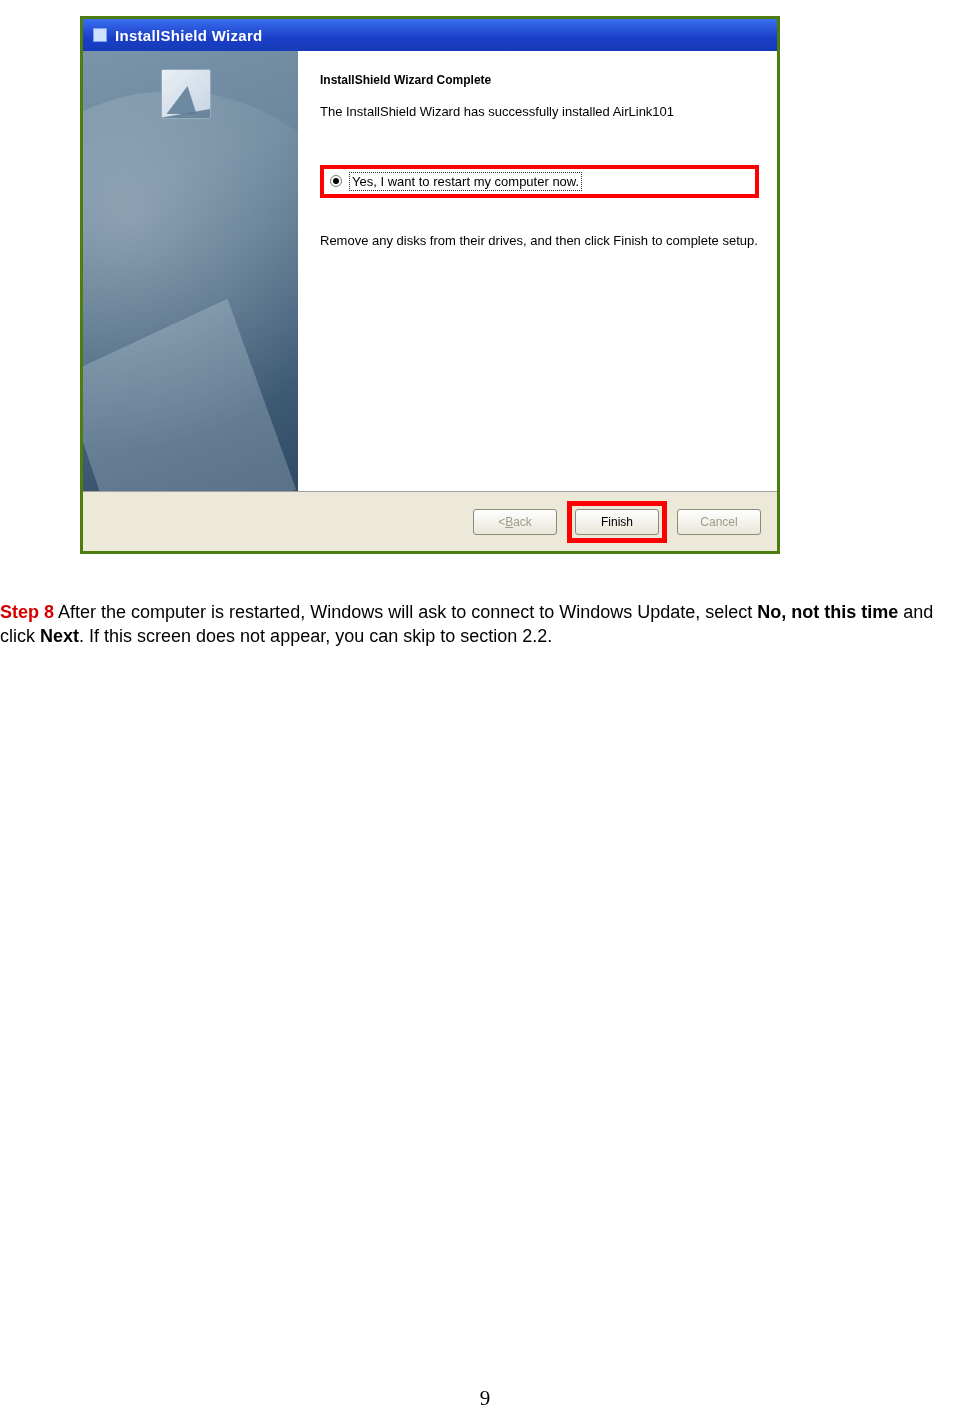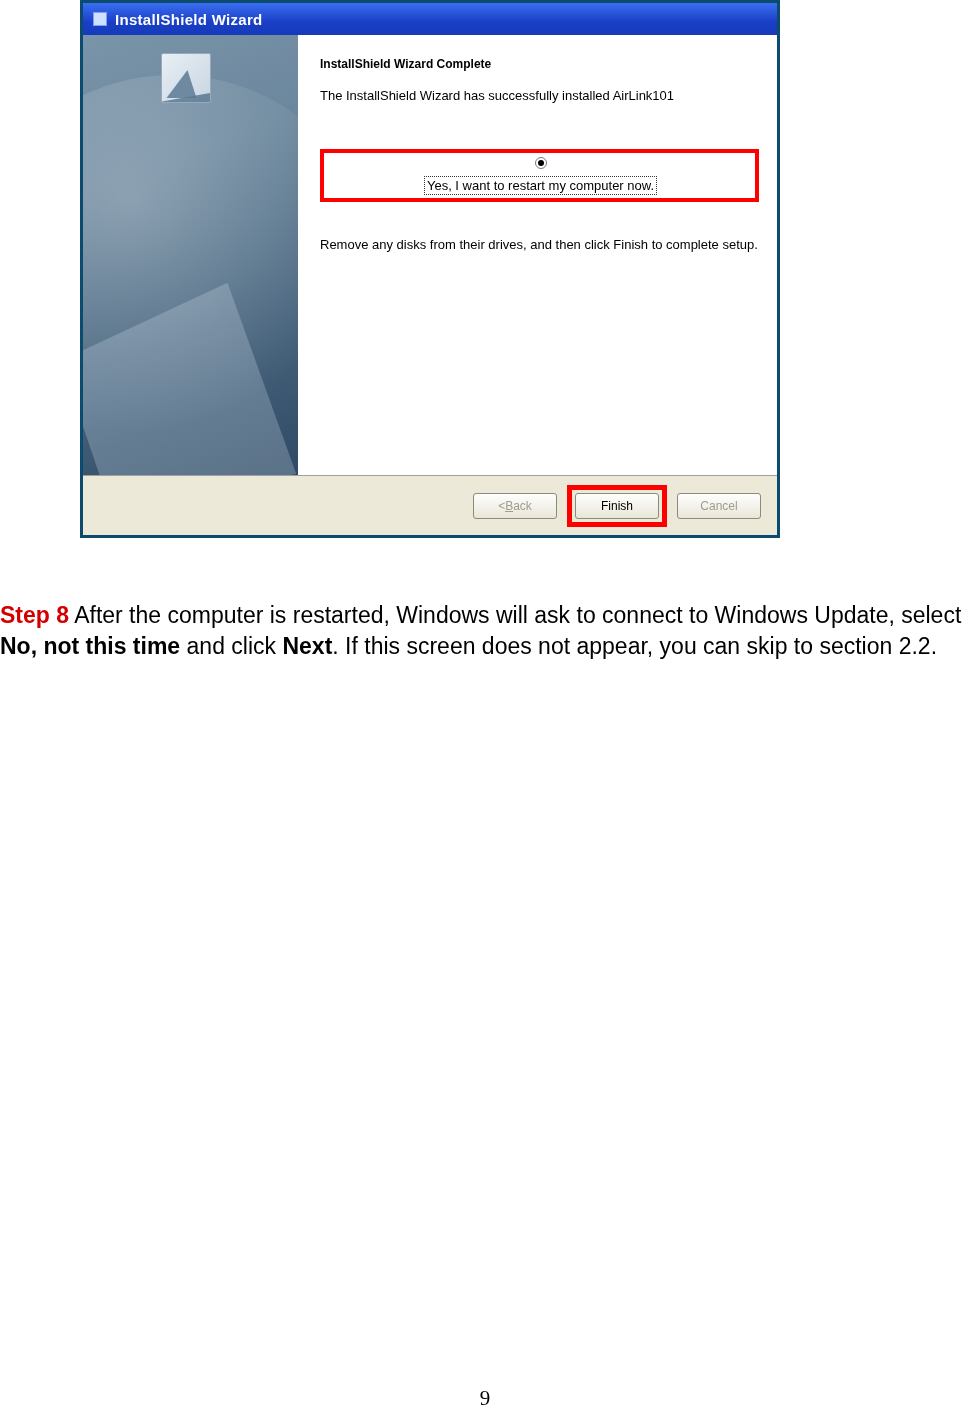--- a/index.html
+++ b/index.html
@@ -14,23 +14,23 @@
   .page-wrap {
     width: 970px;
     min-height: 1419px;
     position: relative;
     padding: 0;
   }
   
   .win {
     position: absolute;
     left: 80px;
-    top: 0;
+    top: 16px;
     width: 700px;
-    border: 3px solid #0c4a6e;
+    border: 3px solid #4d7c0f;
     background: #fff;
   }
   .title-bar {
     height: 32px;
     background: linear-gradient(to bottom, #3a6ef0 0%, #1a3ec7 60%, #163bb8 100%);
     display: flex;
     align-items: center;
     padding: 0 10px;
     gap: 8px;
   }
@@ -127,21 +127,20 @@
     line-height: 1.35;
   }
   .divider-space { height: 28px; }
 
   .radio-row {
     display: flex;
     align-items: center;
     gap: 8px;
     margin: 0 0 22px 12px;
     font-size: 13px;
-    flex-direction: column;
   }
   .radio-circle {
     width: 12px; height: 12px;
     border: 1px solid #7a7a7a;
     border-radius: 50%;
     background: #fff;
     display: inline-flex;
     align-items: center;
     justify-content: center;
   }
@@ -196,21 +195,21 @@
     padding: 3px;
     display: inline-flex;
   }
 
   
   .step-para {
     position: absolute;
     left: 0;
     top: 600px;
     width: 970px;
-    font-size: 23px;
+    font-size: 18px;
     line-height: 1.35;
     color: #000;
   }
   .step-label {
     color: #d40000;
     font-weight: bold;
   }
   .bold { font-weight: bold; }
 
   .page-number {

